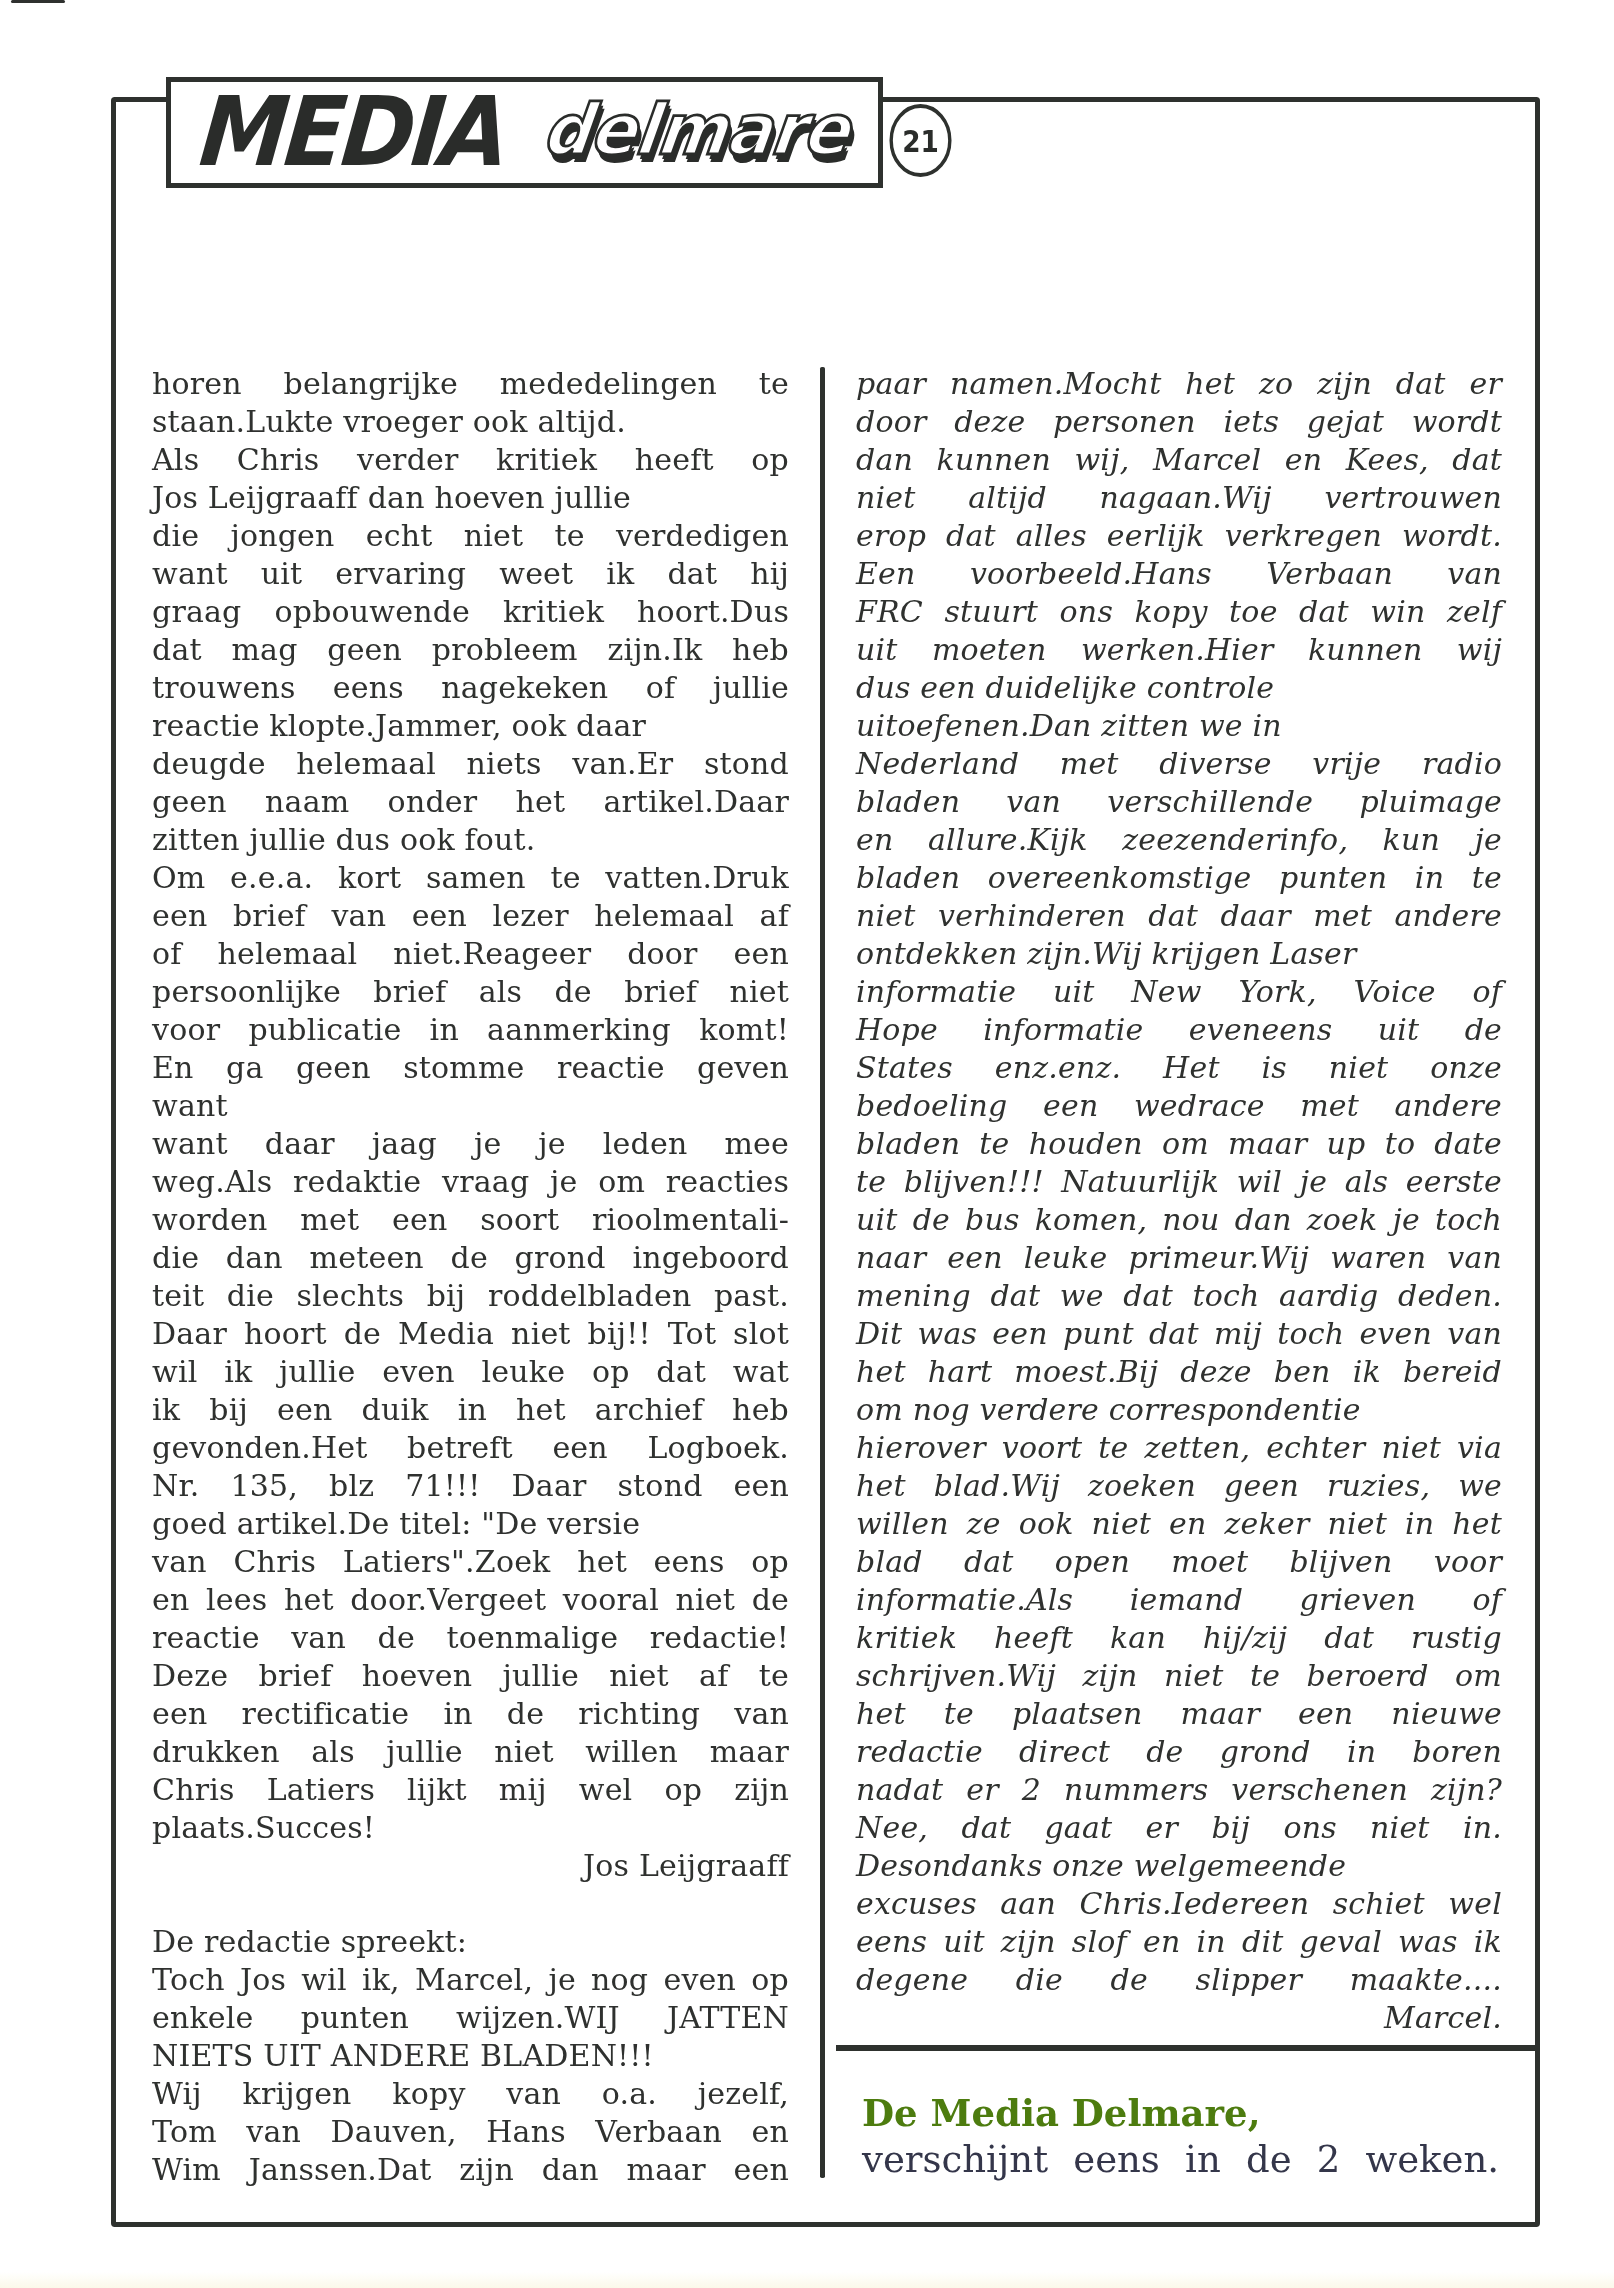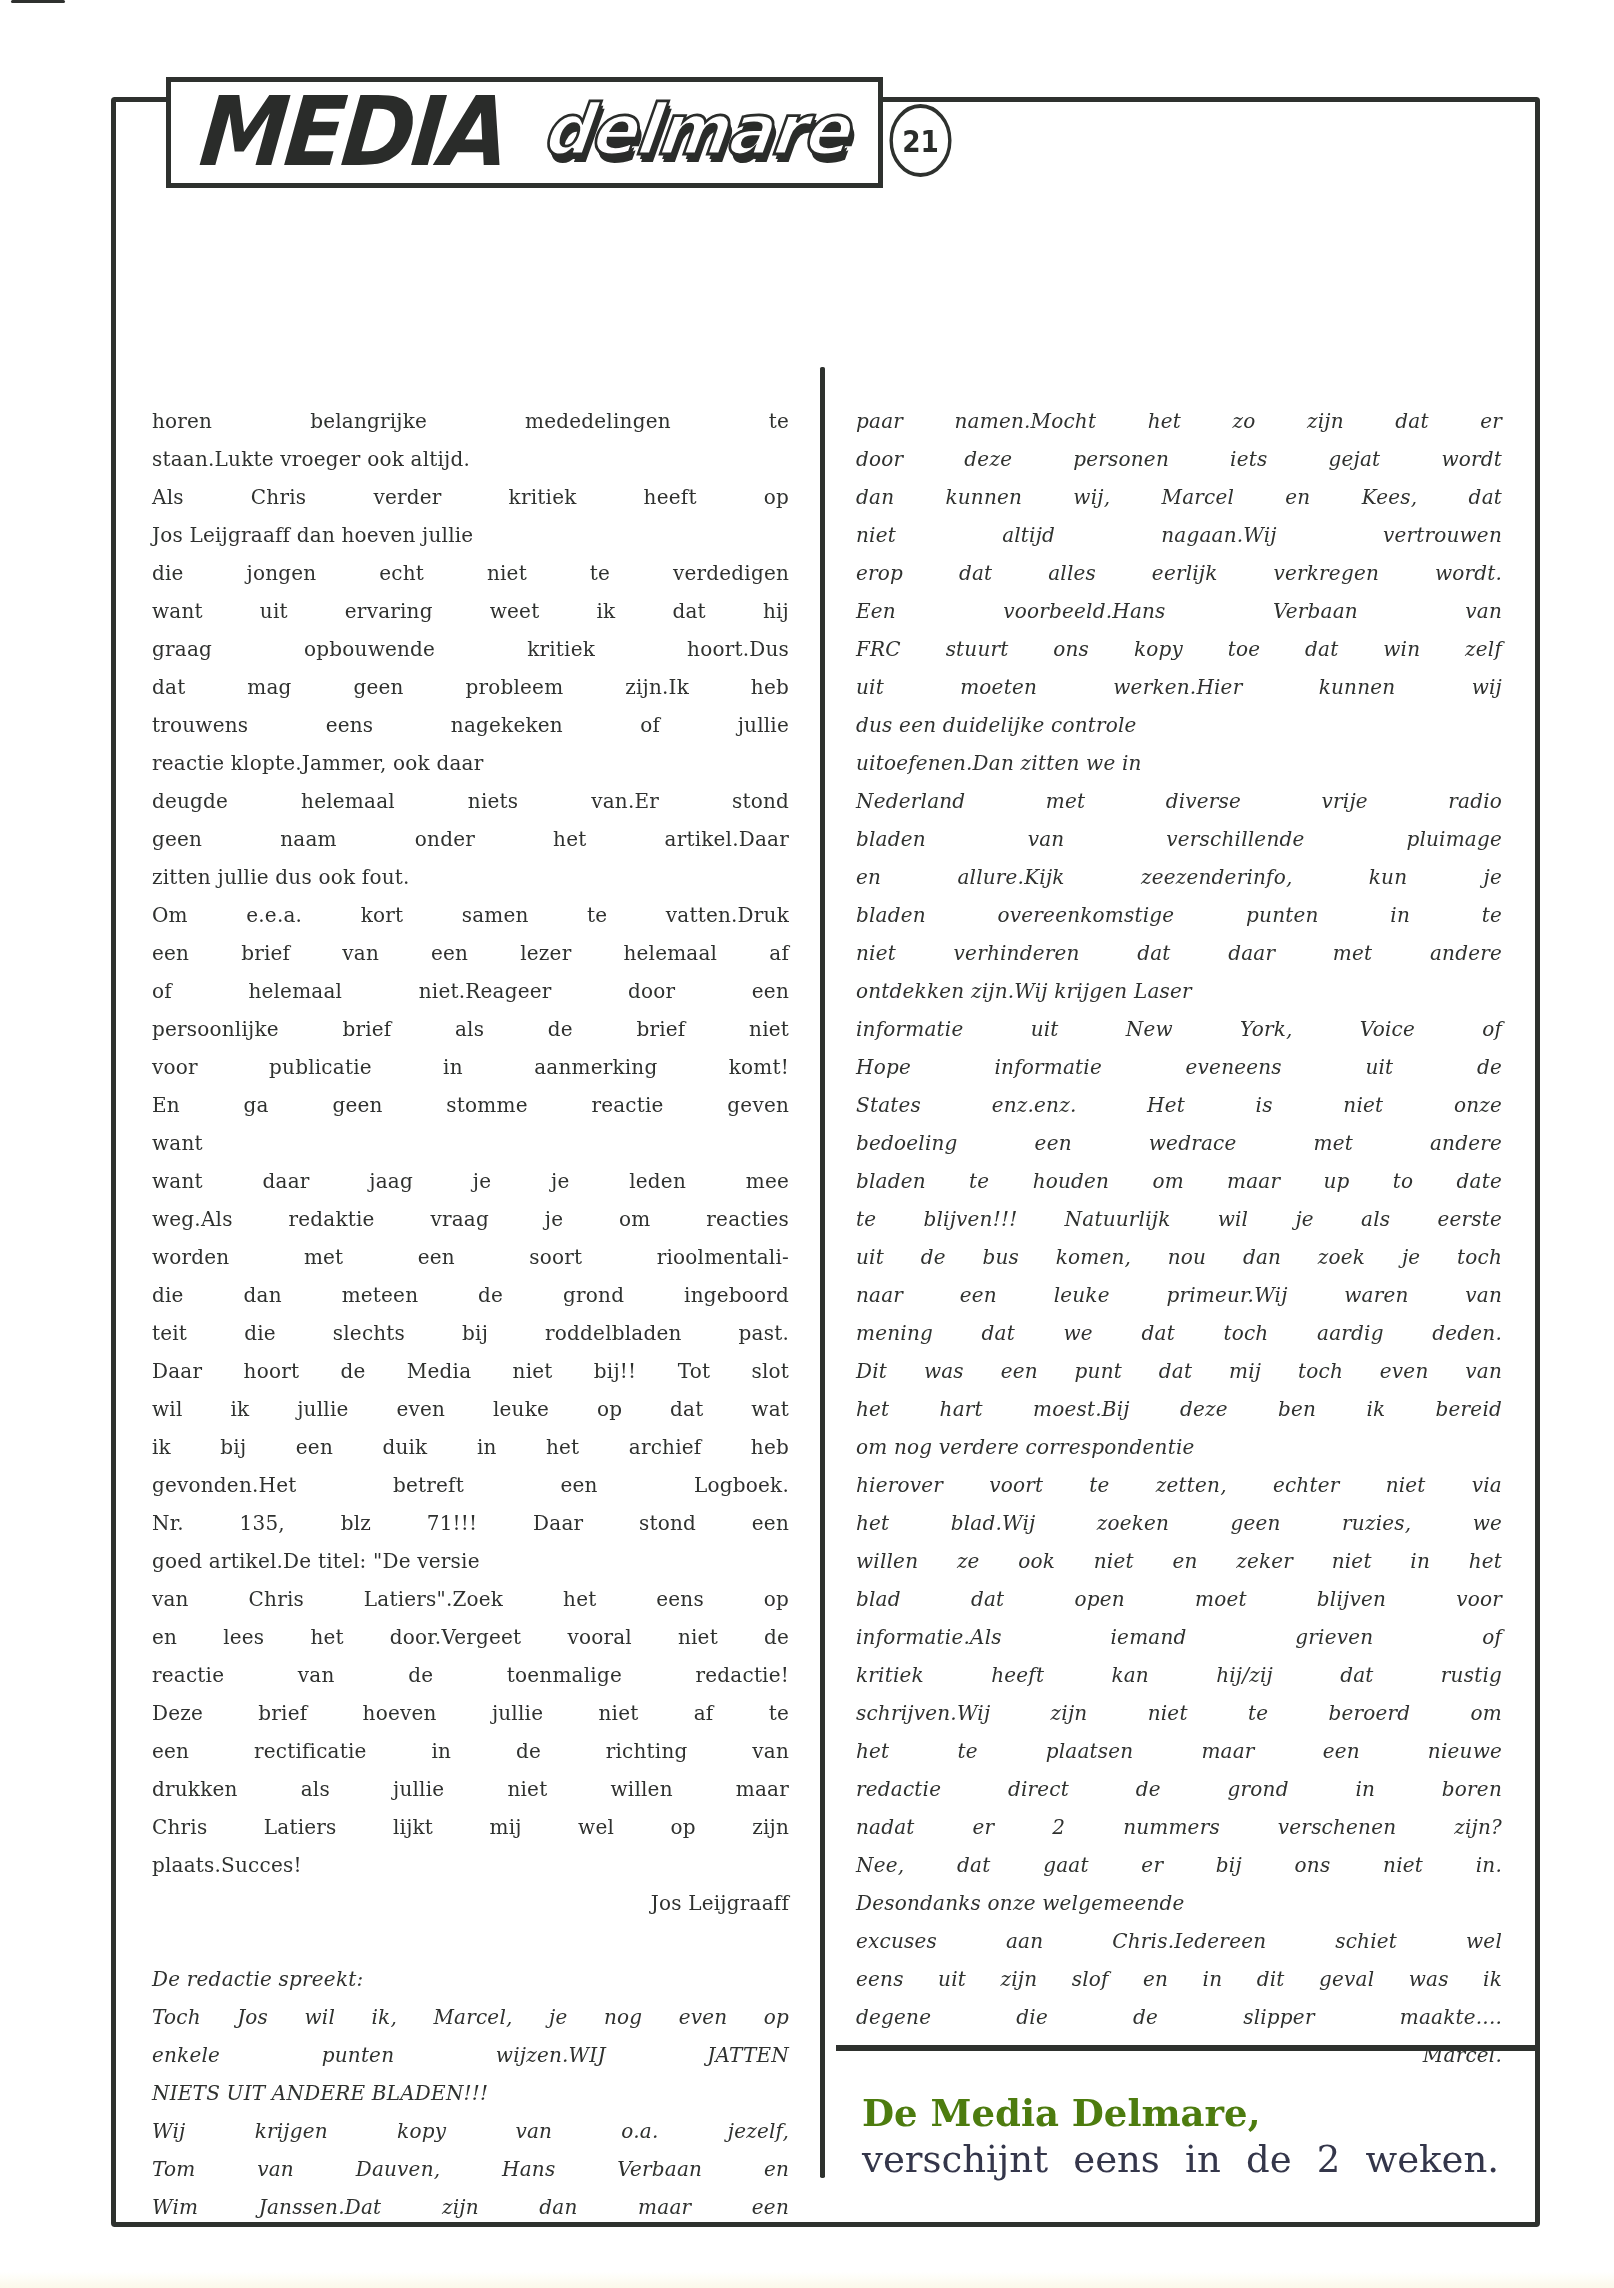--- a/index.html
+++ b/index.html
@@ -97,25 +97,24 @@
     justify-content: center;
     font-family: "DejaVu Sans", "Liberation Sans", sans-serif;
     font-weight: bold;
     font-size: 31px;
     color: #2a2c2a;
     transform: scaleX(0.85);
   }
   
   .col {
     position: absolute;
-    font-size: 20px;
+    font-size: 30px;
     line-height: 38px;
     text-align: justify;
     letter-spacing: 0.2px;
-    margin-top: 37px;
   }
   .col-left {
     left: 152px;
     top: 365px;
     width: 637px;
   }
   .col-right {
     left: 856px;
     top: 365px;
     width: 646px;
@@ -132,21 +131,21 @@
     text-align-last: left;
   }
   .line.right {
     text-align: right;
     text-align-last: right;
   }
   .spacer {
     display: block;
     height: 38px;
   }
-  .italic { font-style: italic; }
+  .italic { }
   .column-divider {
     position: absolute;
     left: 820px;
     top: 367px;
     width: 4.6px;
     height: 1811px;
     background: #2e312e;
     border-radius: 1.8px;
   }
   .footer-rule {

